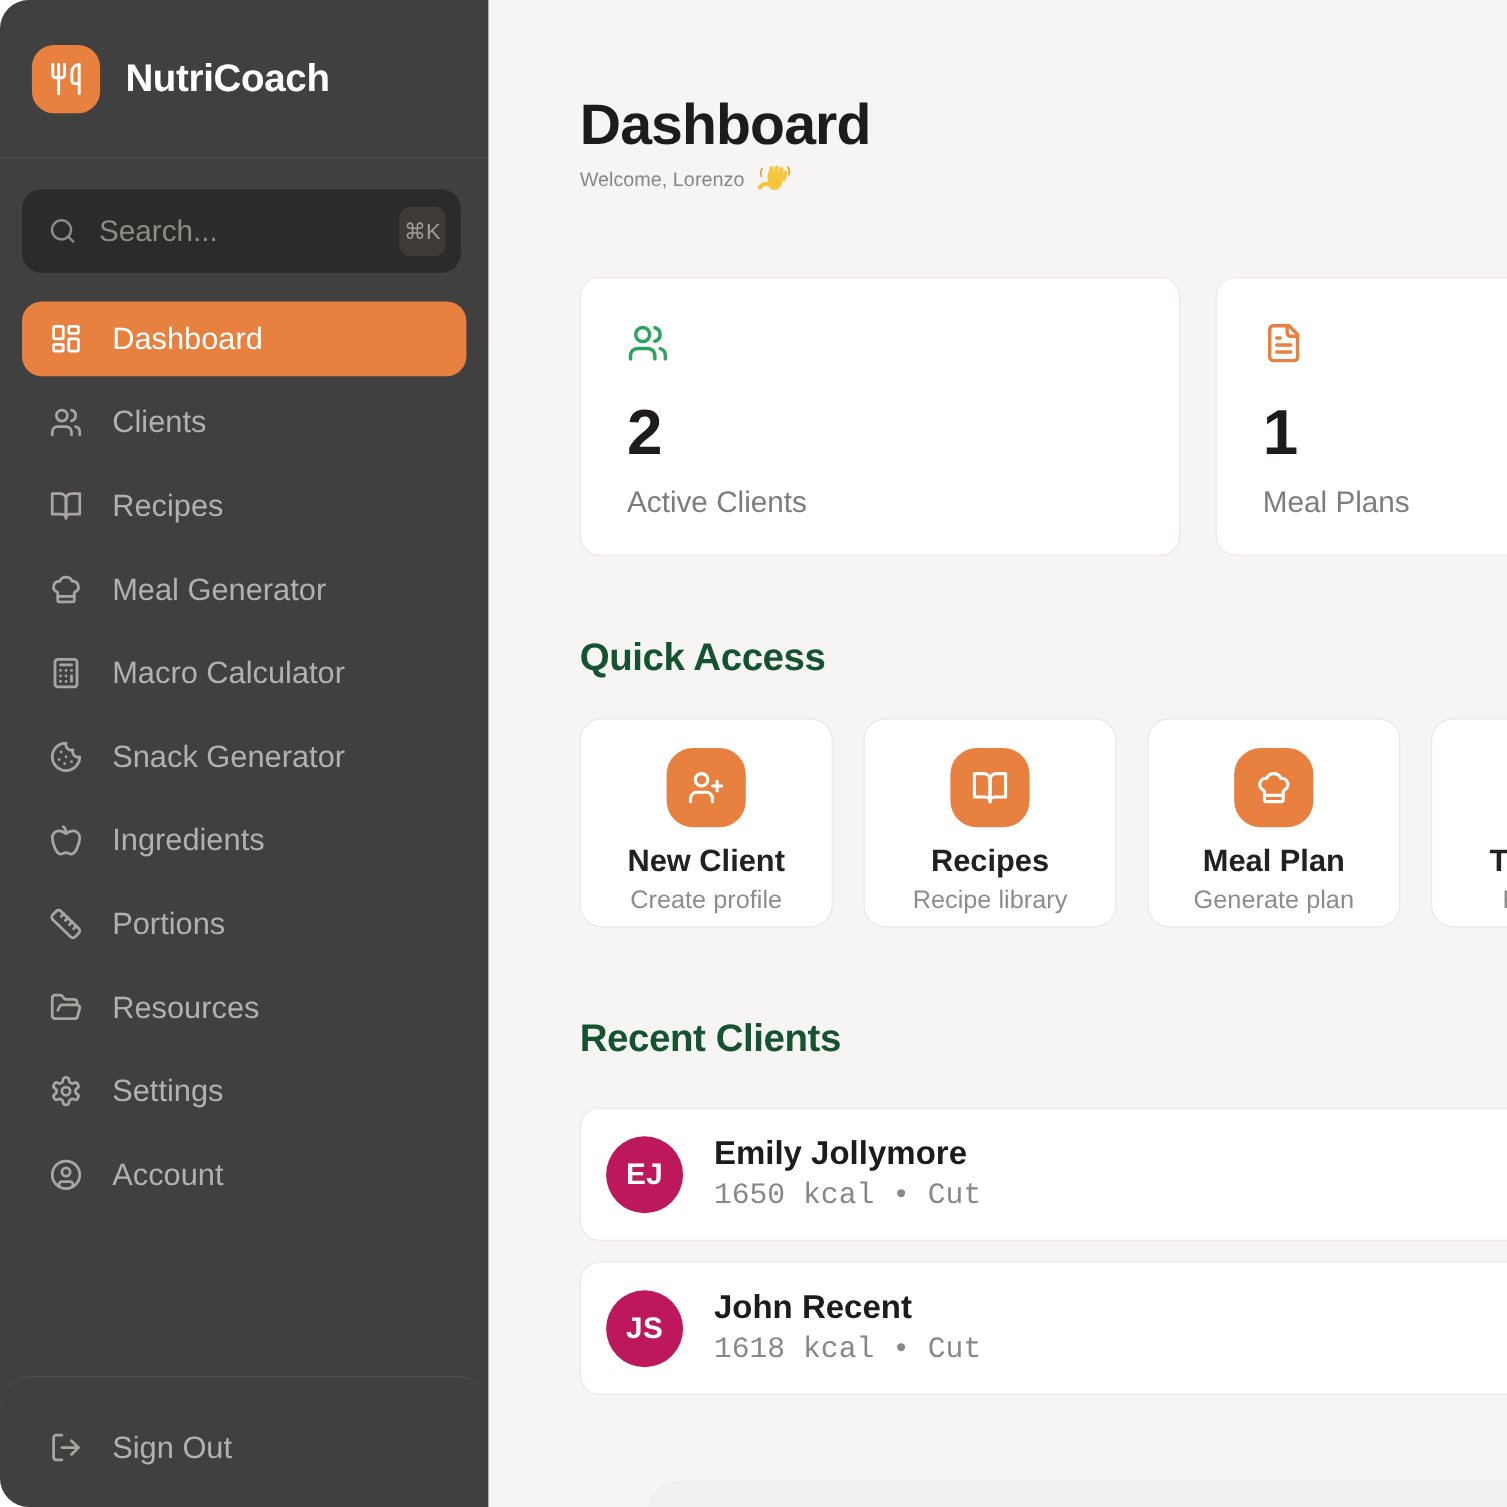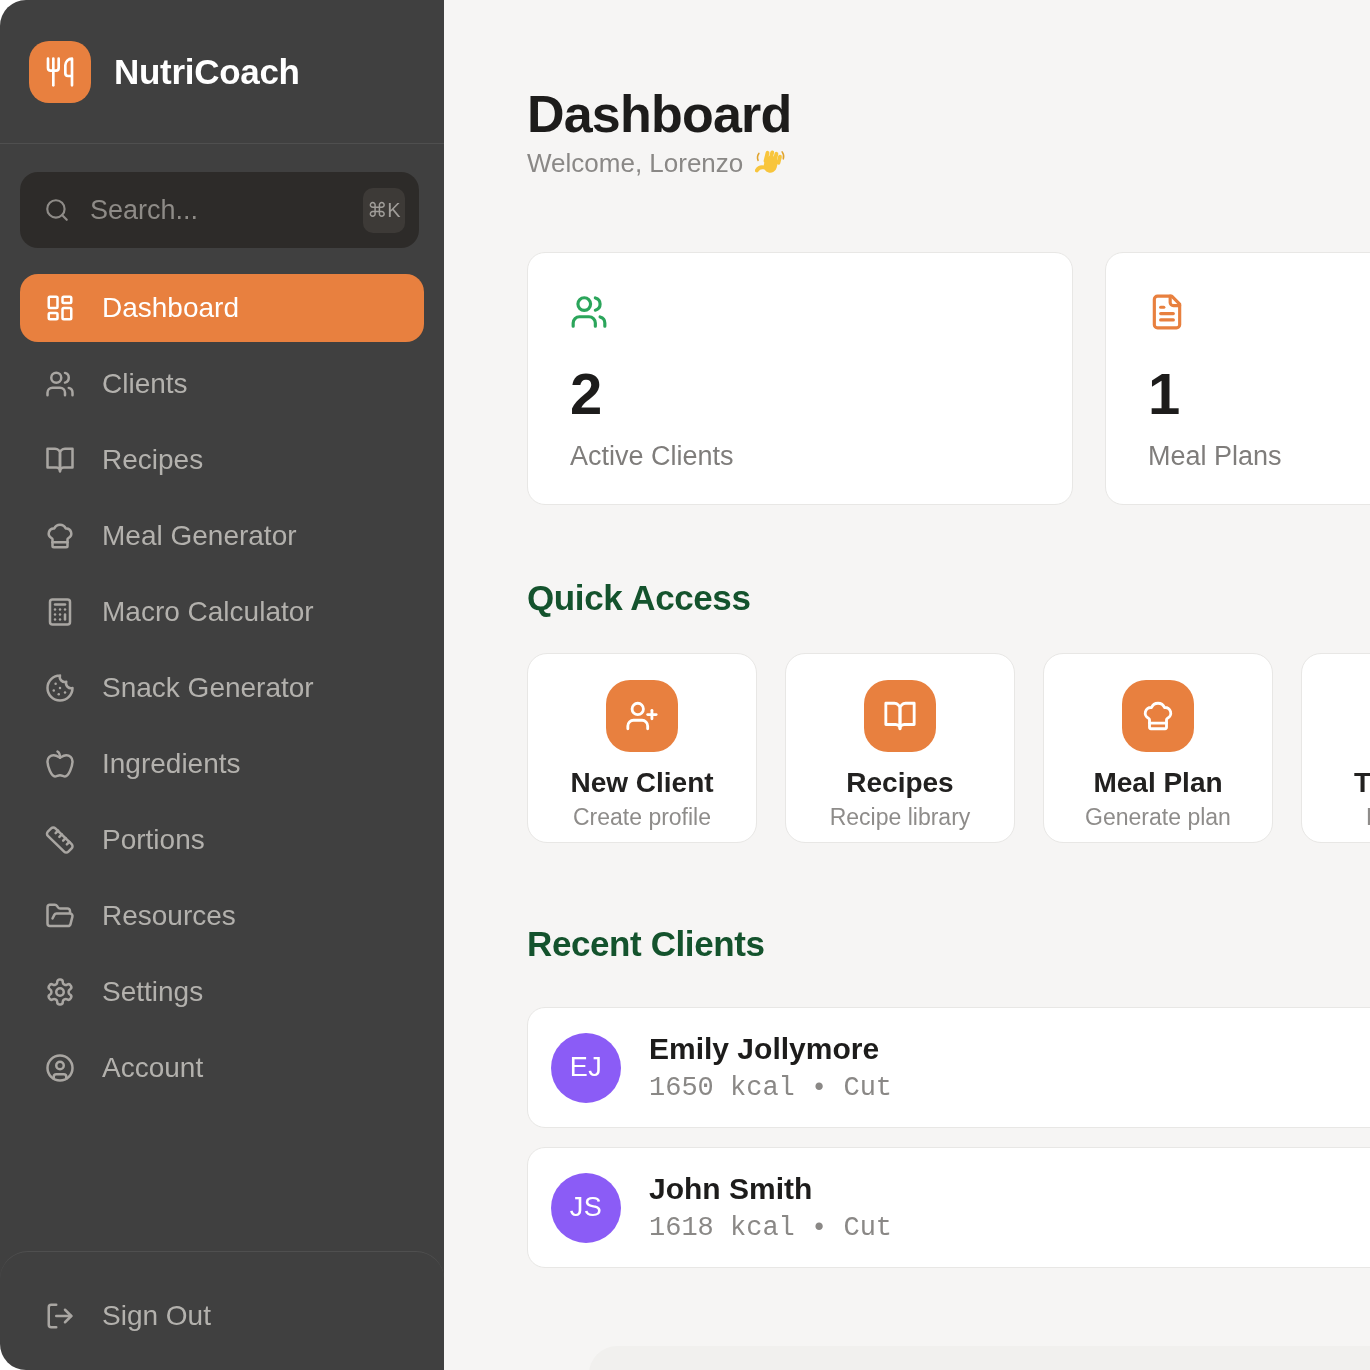--- a/index.html
+++ b/index.html
@@ -43,21 +43,21 @@
   .signout-item { height:68px; display:flex; align-items:center; padding-left:25px; gap:27px;
     color:#b3b1ad; border-radius:18px; cursor:pointer; }
   .signout-item svg { width:30px; height:30px; color:#a9a6a2; }
   .signout-item .nav-label { font-size:28px; }
 
   
   .main { position:absolute; left:444px; top:0; right:0; bottom:0; background:#f6f5f4; overflow:hidden; }
   .page-title { position:absolute; left:83px; top:84px; font-size:52px; font-weight:700;
     color:#1d1c1b; letter-spacing:-.8px; }
   .welcome { position:absolute; left:83px; top:148px; display:flex; align-items:center; gap:12px;
-    font-size:26px; color:#8a8886; }
+    font-size:18px; color:#8a8886; }
   .wave svg { width:31px; height:31px; display:block; }
 
   .stats-row { position:absolute; left:83px; top:252px; display:flex; gap:32px; }
   .stat-card { width:546px; height:253px; background:#fff; border:1.5px solid #e8e7e5;
     border-radius:18px; padding:40px 42px; flex-shrink:0; }
   .stat-card svg { width:38px; height:38px; }
   .stat-icon.green { color:#2ba55b; }
   .stat-icon.orange { color:#e8803f; }
   .stat-value { margin-top:34px; font-size:58px; font-weight:700; color:#1d1c1b;
     line-height:1; letter-spacing:-1px; }
@@ -77,22 +77,22 @@
   .qa-label { margin-top:16px; font-size:28px; font-weight:600; color:#222120; line-height:1.1; }
   .qa-sub { margin-top:5px; font-size:23px; color:#8e8c8a; }
   .qa-clipped { align-items:flex-start; }
   .qa-icon-spacer { height:72px; width:1px; }
   .qa-clipped .qa-label { margin-left:52px; }
   .qa-clipped .qa-sub { margin-left:64px; }
 
   .client-list { position:absolute; left:83px; top:1007px; display:flex; flex-direction:column; gap:19px; }
   .client-card { width:1124px; height:121px; background:#fff; border:1.5px solid #e8e7e5; border-radius:18px;
     display:flex; align-items:center; padding-left:23px; flex-shrink:0; cursor:pointer; }
-  .avatar { width:70px; height:70px; border-radius:50%; background:#8b5cf6; color:#fff;
-    font-size:27px; font-weight:400; letter-spacing:.5px;
+  .avatar { width:70px; height:70px; border-radius:50%; background:#be185d; color:#fff;
+    font-size:27px; font-weight:700; letter-spacing:.5px;
     display:flex; align-items:center; justify-content:center; flex-shrink:0; }
   .client-info { margin-left:28px; }
   .client-name { font-size:30px; font-weight:600; color:#1d1c1b; }
   .client-detail { margin-top:7px; font-size:27px; color:#8a8886;font-family:Liberation Mono, monospace; }
 
   .clipped-bottom { position:absolute; left:145px; top:1346px; width:1100px; height:60px;
     background:#f1f0ee; border-radius:28px 28px 0 0; }
 </style>
 </head>
 <body>
@@ -330,21 +330,21 @@
       <div class="client-card">
         <div class="avatar">EJ</div>
         <div class="client-info">
           <div class="client-name">Emily Jollymore</div>
           <div class="client-detail">1650 kcal • Cut</div>
         </div>
       </div>
       <div class="client-card">
         <div class="avatar">JS</div>
         <div class="client-info">
-          <div class="client-name">John Smith</div>
+          <div class="client-name">John Recent</div>
           <div class="client-detail">1618 kcal • Cut</div>
         </div>
       </div>
     </div>
 
     <div class="clipped-bottom"></div>
 
   </main>
 </div>
 

